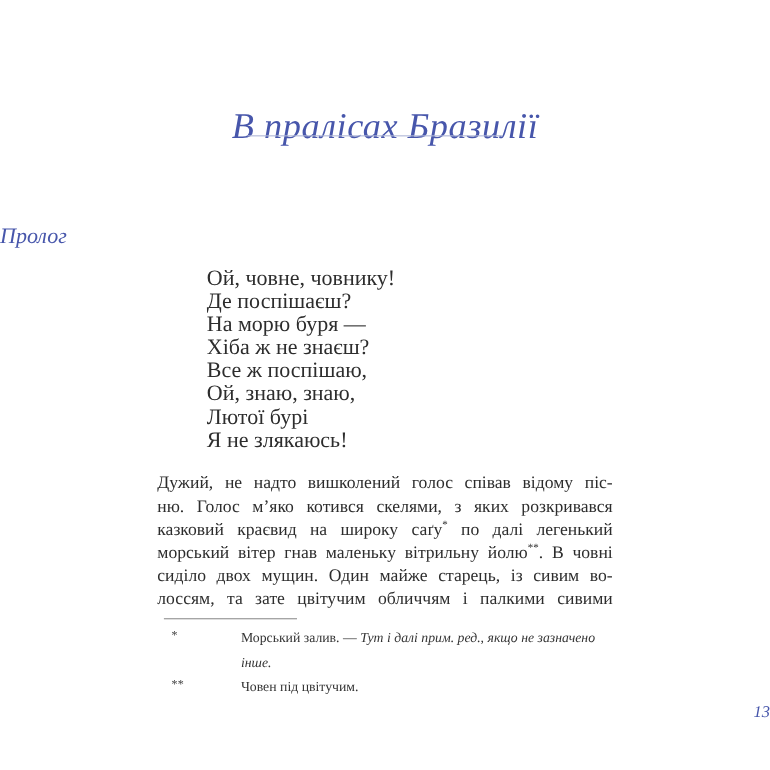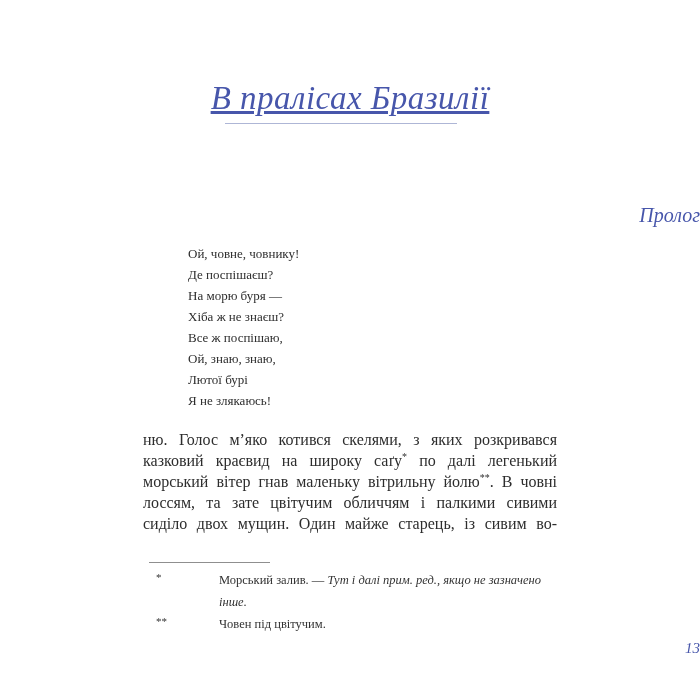--- a/index.html
+++ b/index.html
@@ -11,43 +11,42 @@
   }
   html,body{margin:0;padding:0;}
   body{background:#ffffff;font-family:"Liberation Serif", serif;}
   .page{
     position:relative;
     width:700px;height:700px;
     background:var(--paper);
     overflow:hidden;
   }
   .title{
-    position:absolute;top:76px;left:0;right:0;margin:0;
+    position:absolute;top:76px;left:0;right:0;margin:17px;
     text-align:center;
     font-family:"Liberation Serif", serif;
     font-style:italic;font-weight:400;
     font-size:33px;line-height:44px;
     color:var(--accent);
     letter-spacing:0.5px;
-    text-decoration:underline;
   }
   .title-rule{
     position:absolute;top:123px;left:225px;width:232px;height:0;
     border-top:1px solid var(--title-rule);
   }
   .prolog{
     position:absolute;top:202px;left:0;right:0;margin:0;
-    text-align:right;
+    text-align:left;
     font-style:italic;font-weight:400;
     font-size:20px;line-height:26px;
     color:var(--accent);
   }
   .poem{
     position:absolute;top:243px;left:188px;
-    font-size:13px;line-height:21px;
+    font-size:20px;line-height:21px;
     color:var(--body-text);
   }
   .prose{
     position:absolute;top:429px;left:143px;width:414px;
     font-size:16px;line-height:21px;
     color:var(--body-text);
   }
   .prose-line{
     text-align:justify;
     text-align-last:justify;
@@ -101,33 +100,36 @@
     <div class="poem-line">На морю буря —</div>
     <div class="poem-line">Хіба ж не знаєш?</div>
     <div class="poem-line">Все ж поспішаю,</div>
     <div class="poem-line">Ой, знаю, знаю,</div>
     <div class="poem-line">Лютої бурі</div>
     <div class="poem-line">Я не злякаюсь!</div>
   </div>
 
   <div class="prose">
     <div class="prose-line">
+      <span>Дужий, не надто вишколений голос співав відому піс-</span>
+    </div>
+    <div class="prose-line">
       <span>ню. Голос м’яко котився скелями, з яких розкривався</span>
     </div>
     <div class="prose-line">
       <span>казковий краєвид на широку саґу</span><sup>*</sup><span> по далі легенький</span>
     </div>
     <div class="prose-line">
       <span>морський вітер гнав маленьку вітрильну йолю</span><sup>**</sup><span>. В човні</span>
     </div>
     <div class="prose-line">
-      <span>лоссям, та зате цвітучим обличчям і палкими сивими</span>
+      <span>сиділо двох мущин. Один майже старець, із сивим во-</span>
     </div>
     <div class="prose-line">
-      <span>сиділо двох мущин. Один майже старець, із сивим во-</span>
+      <span>лоссям, та зате цвітучим обличчям і палкими сивими</span>
     </div>
   </div>
 
   <div class="fn-rule"></div>
 
   <div class="footnotes">
     <div class="footnote">
       <span class="fn-marker">*</span>
       <span class="fn-body"><span>Морський залив. — </span><i>Тут і далі прим. ред., якщо не зазначено інше.</i></span>
     </div>

